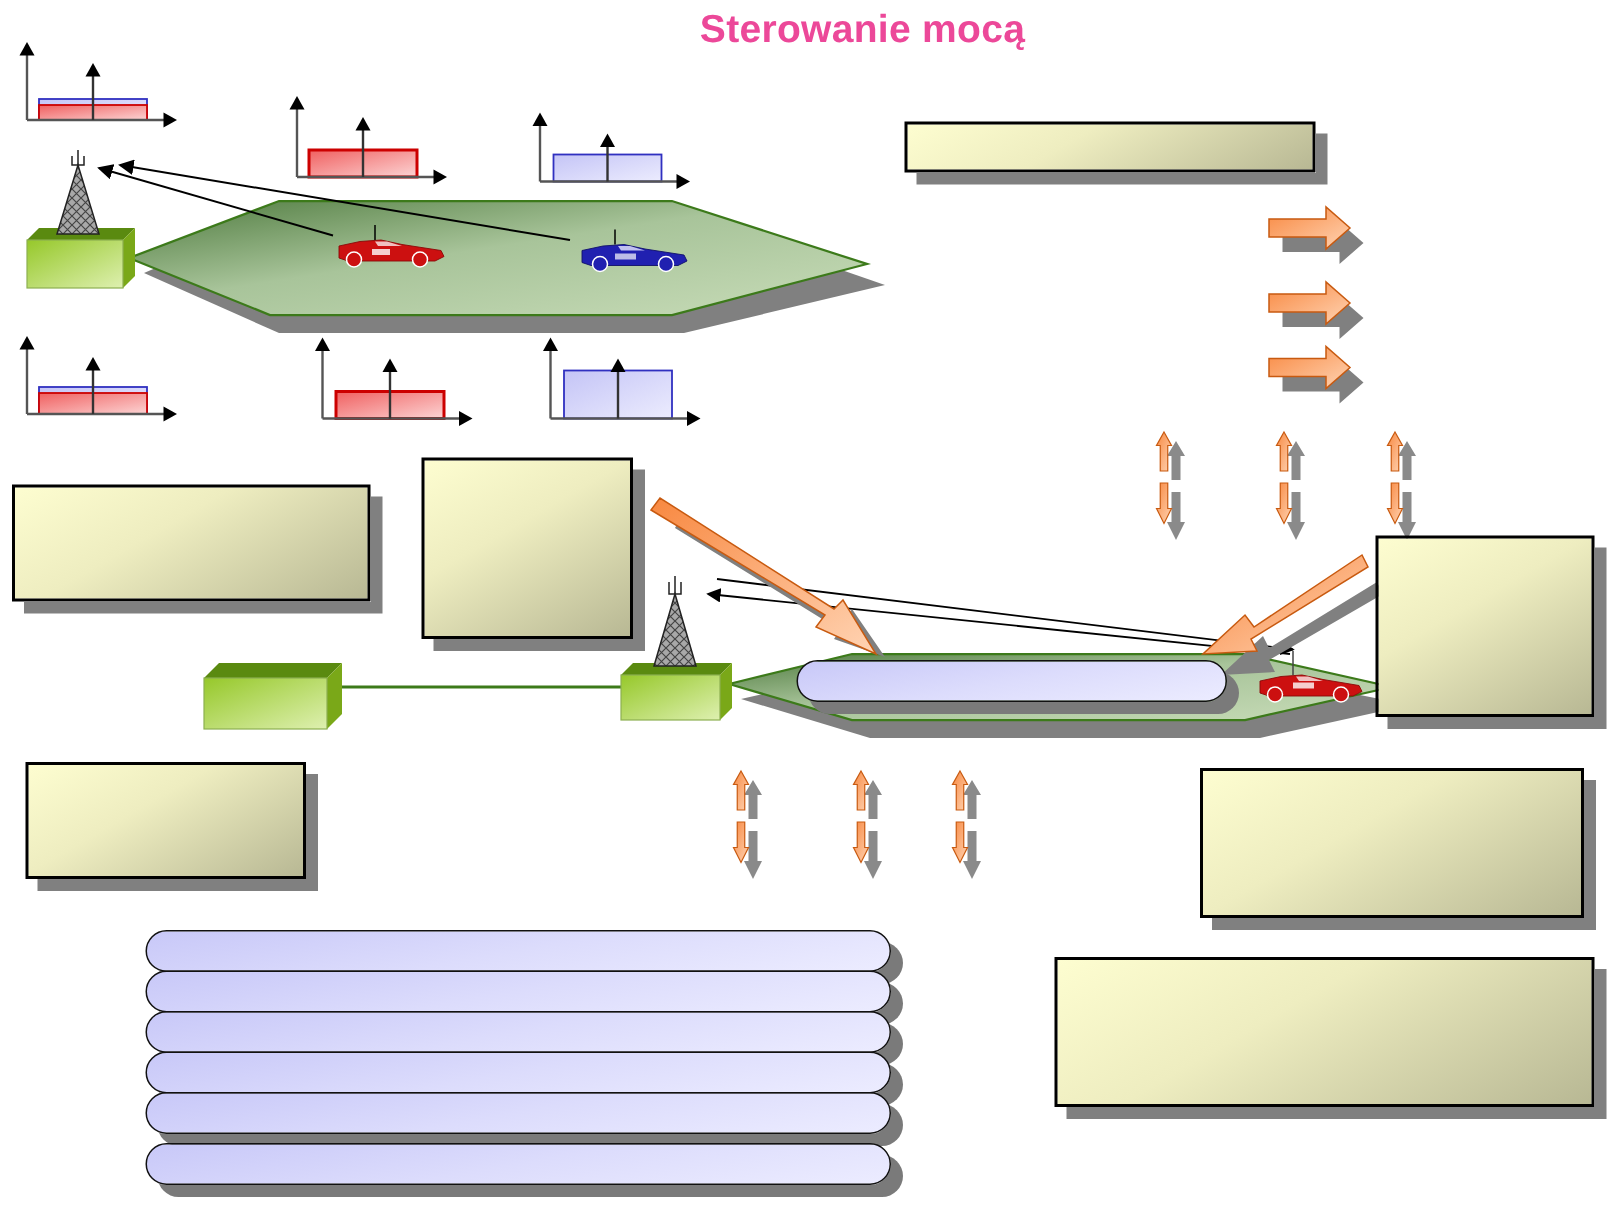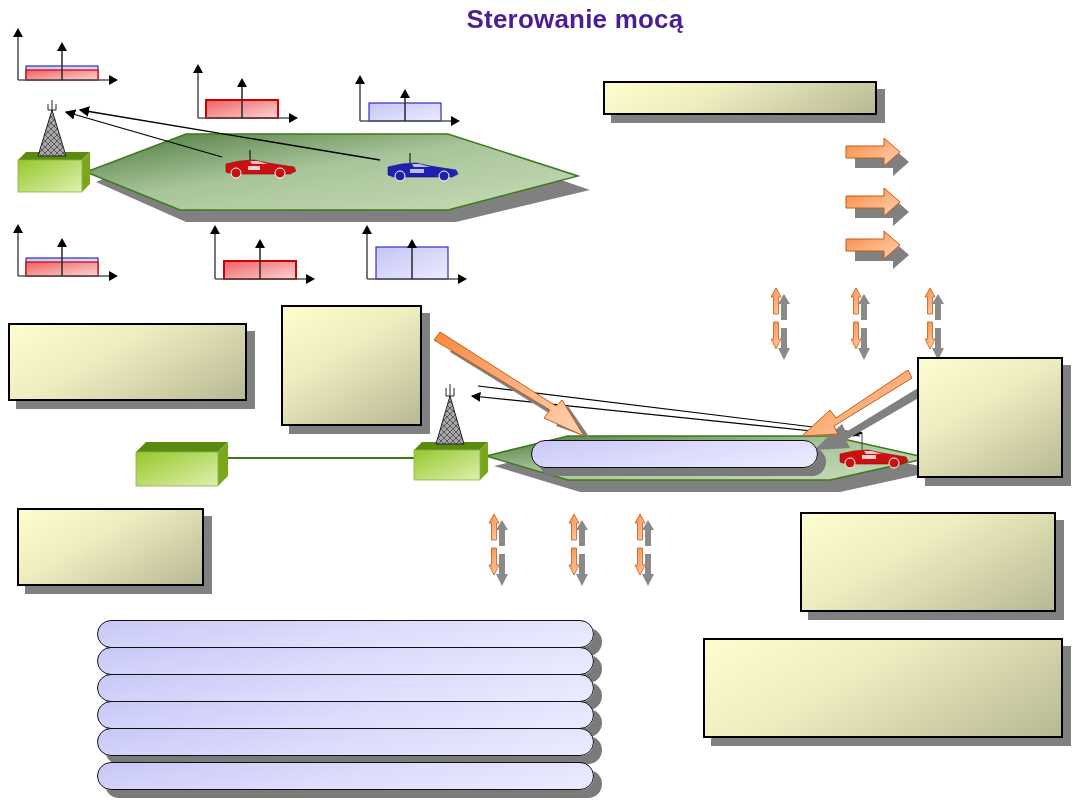--- a/index.html
+++ b/index.html
@@ -6,21 +6,21 @@
   body{width:1080px;height:810px;position:relative;overflow:hidden;font-family:"Liberation Sans",sans-serif;}
   #title{position:absolute;left:0;top:4px;width:1080px;text-align:center;font-size:26px;font-weight:bold;color:#c0c0c0;letter-spacing:0.2px;padding-left:70px;box-sizing:border-box;}
   svg#scene{position:absolute;left:0;top:0;}
   .box{position:absolute;border:2px solid #000;background:linear-gradient(150deg,#fdfdd0 0%,#eeedc0 40%,#b8b894 100%);box-shadow:8px 8px 0 #808080;box-sizing:border-box;}
   .pill{position:absolute;border:1.5px solid #111;border-radius:16px;background:linear-gradient(170deg,#c8c8f8 0%,#dcdcfc 50%,#ececff 100%);box-shadow:8px 8px 0 #7a7a7a;box-sizing:border-box;}
   .boxtext{position:absolute;left:0;top:0;right:0;bottom:0;display:flex;align-items:center;justify-content:center;font-size:13px;color:#222;text-align:center;}
 </style>
 </head>
 <body>
 
-<div id="title" style="color: #4c1d95;">Sterowanie mocą</div>
+<div id="title" style="color: #ec4899;">Sterowanie mocą</div>
 
 <svg id="scene" width="1080" height="810" viewBox="0 0 1080 810">
   <defs>
     <linearGradient id="gCell" x1="0" y1="0" x2="1" y2="1">
       <stop offset="0" stop-color="#4e7a3e"></stop>
       <stop offset="0.45" stop-color="#a8c49a"></stop>
       <stop offset="1" stop-color="#c8dcb8"></stop>
     </linearGradient>
     <linearGradient id="gNode" x1="0" y1="0" x2="1" y2="1">
       <stop offset="0" stop-color="#96c82a"></stop>

